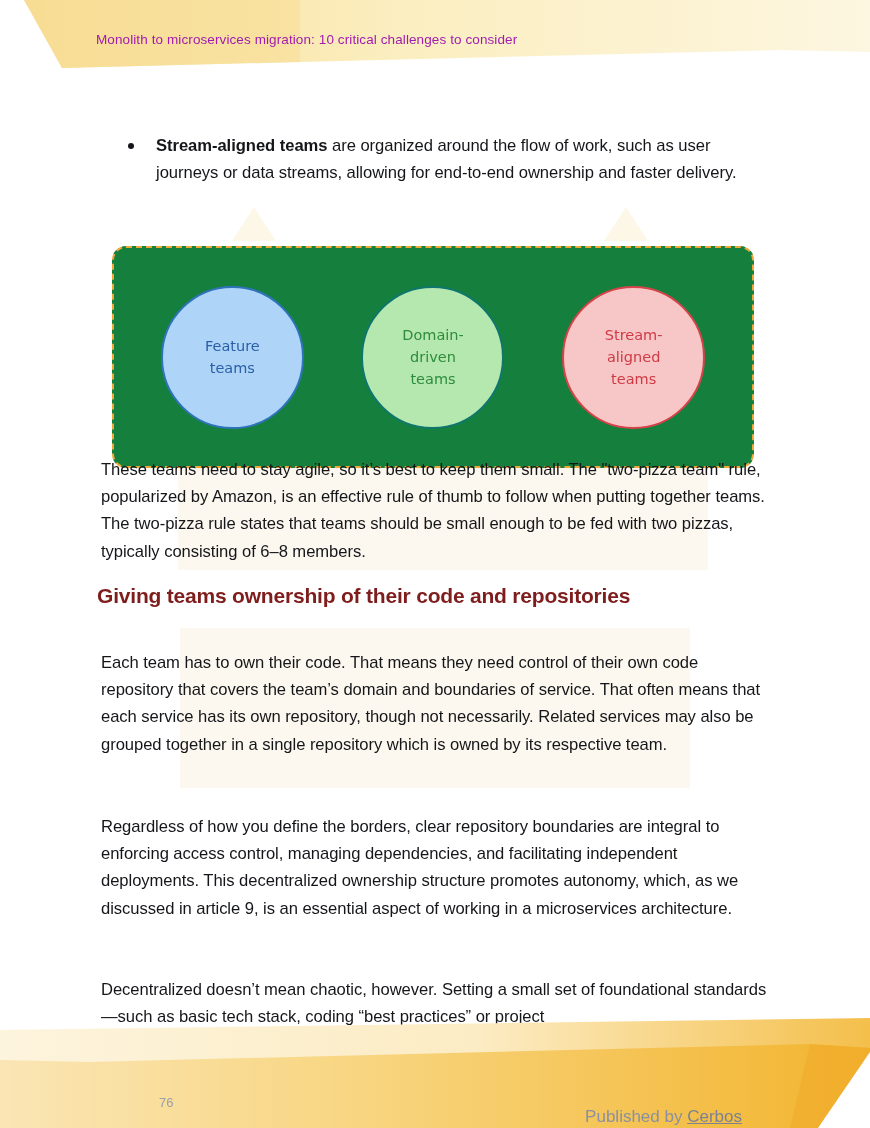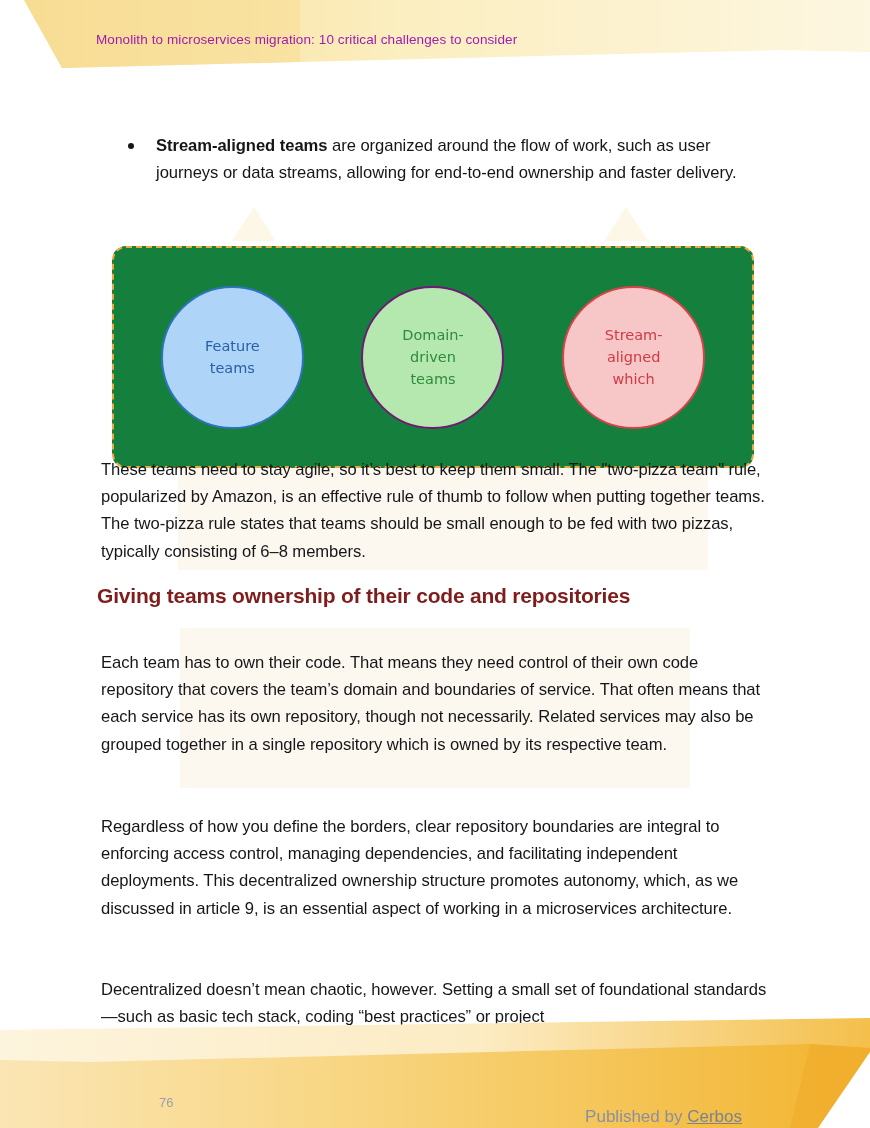--- a/index.html
+++ b/index.html
@@ -171,21 +171,21 @@
     font-weight: 400;
     white-space: pre-line;
   }
   .circle.blue {
     background: #aed5f7;
     border: 2px solid #2f73bd;
   }
   .circle.blue .circle-label { color: #2a5fa8; }
   .circle.green {
     background: #b4e8ae;
-    border: 2px solid #701a75;
+    border: 2px solid #0f766e;
   }
   .circle.green .circle-label { color: #2f8b3d; }
   .circle.red {
     background: #f7c6c6;
     border: 2px solid #d6434a;
   }
   .circle.red .circle-label { color: #cf3b45; }
 
   
   .para {
@@ -255,21 +255,21 @@
 teams</span>
         </div>
         <div class="circle green">
           <span class="circle-label">Domain-
 driven
 teams</span>
         </div>
         <div class="circle red">
           <span class="circle-label">Stream-
 aligned
-which</span>
+teams</span>
         </div>
       </div>
     </div>
 
     <p class="para p1">These teams need to stay agile, so it’s best to keep them small. The "two-pizza team" rule, popularized by Amazon, is an effective rule of thumb to follow when putting together teams. The two-pizza rule states that teams should be small enough to be fed with two pizzas, typically consisting of 6–8 members.</p>
 
     <h2 class="section-heading">Giving teams ownership of their code and repositories</h2>
 
     <p class="para p2">Each team has to own their code. That means they need control of their own code repository that covers the team’s domain and boundaries of service. That often means that each service has its own repository, though not necessarily. Related services may also be grouped together in a single repository which is owned by its respective team.</p>
 

